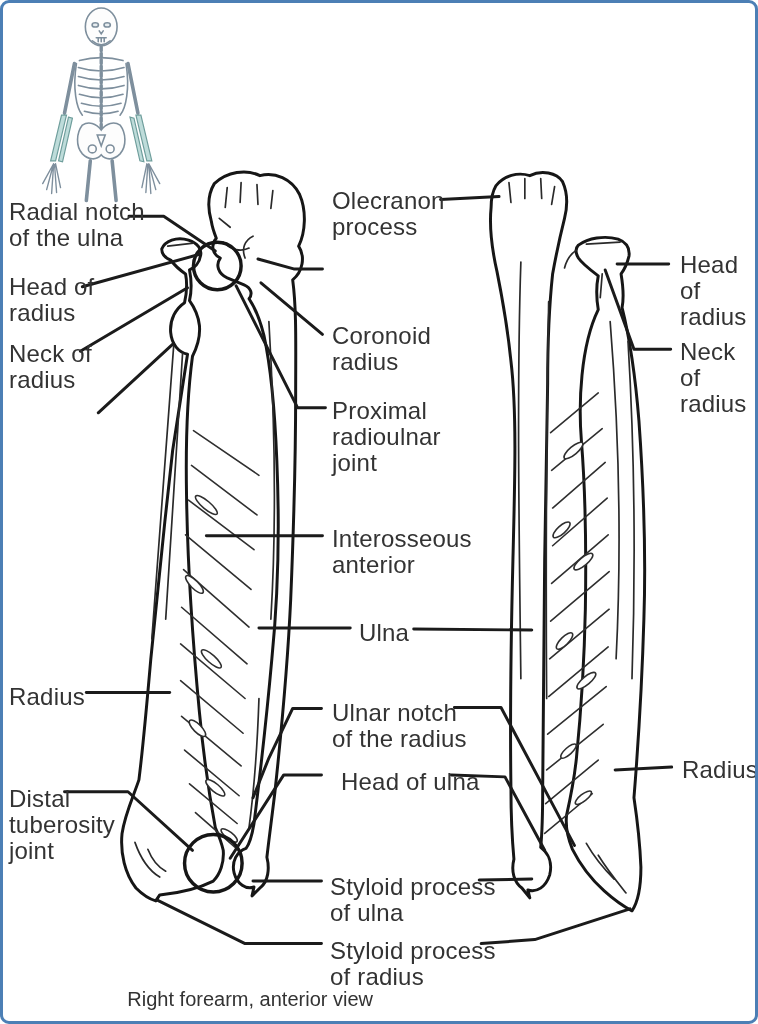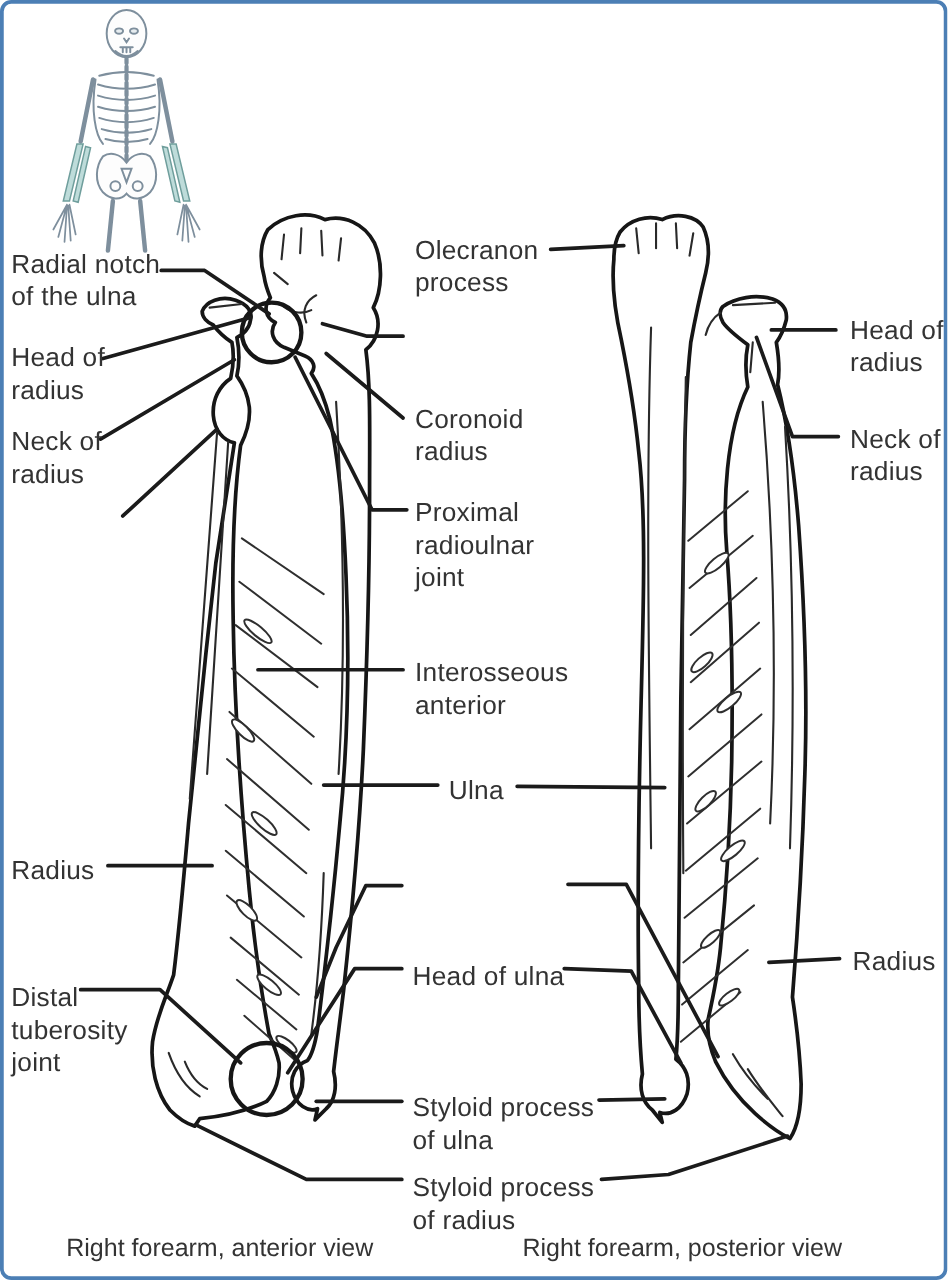--- a/index.html
+++ b/index.html
@@ -8,31 +8,31 @@
     width:752px;height:1018px;
     border:3px solid #4c7fb5;
     border-radius:9px;
     background:#ffffff;
     overflow:hidden;
     font-family:"Liberation Sans", sans-serif;
   }
   #art{position:absolute;left:0;top:0;width:752px;height:1018px;}
   .lbl{
     position:absolute;
-    font-size:21px;
+    font-size:24px;
     line-height:26px;
     color:#333333;
     white-space:pre-line;
     letter-spacing:0.2px;
   }
   .caption{
     position:absolute;
     font-size:20px;
     color:#333333;
-    text-align:left;
+    text-align:right;
   }
 </style>
 </head>
 <body>
 
 <div id="figure">
 
   <svg id="art" viewBox="0 0 758 1024">
 
     <g stroke="#7e8f9d" stroke-width="1.6" fill="none" stroke-linecap="round">
@@ -219,27 +219,28 @@
   <div class="lbl" style="left:329px;top:185px">Olecranon
 process</div>
   <div class="lbl" style="left:329px;top:320px">Coronoid
 radius</div>
   <div class="lbl" style="left:329px;top:395px">Proximal
 radioulnar
 joint</div>
   <div class="lbl" style="left:329px;top:523px">Interosseous
 anterior</div>
   <div class="lbl" style="left:356px;top:617px">Ulna</div>
-  <div class="lbl" style="left:327px;top:766px">Head of ulna</div>
+  <div class="lbl" style="left:329px;top:697px">Ulnar notch
+of the radius</div>
+  <div class="lbl" style="left:338px;top:766px">Head of ulna</div>
   <div class="lbl" style="left:327px;top:871px">Styloid process
 of ulna</div>
   <div class="lbl" style="left:327px;top:935px">Styloid process
 of radius</div>
 
   <div class="lbl" style="left:677px;top:249px">Head of
 radius</div>
   <div class="lbl" style="left:677px;top:336px">Neck of
 radius</div>
   <div class="lbl" style="left:679px;top:754px">Radius</div>
 
   <div class="caption" style="left:50px;top:985px;width:320px">Right forearm, anterior view</div>
-  <div class="caption" style="left:415px;top:985px;width:310px">Right forearm, posterior view</div>
 </div>
 
 </body></html>

